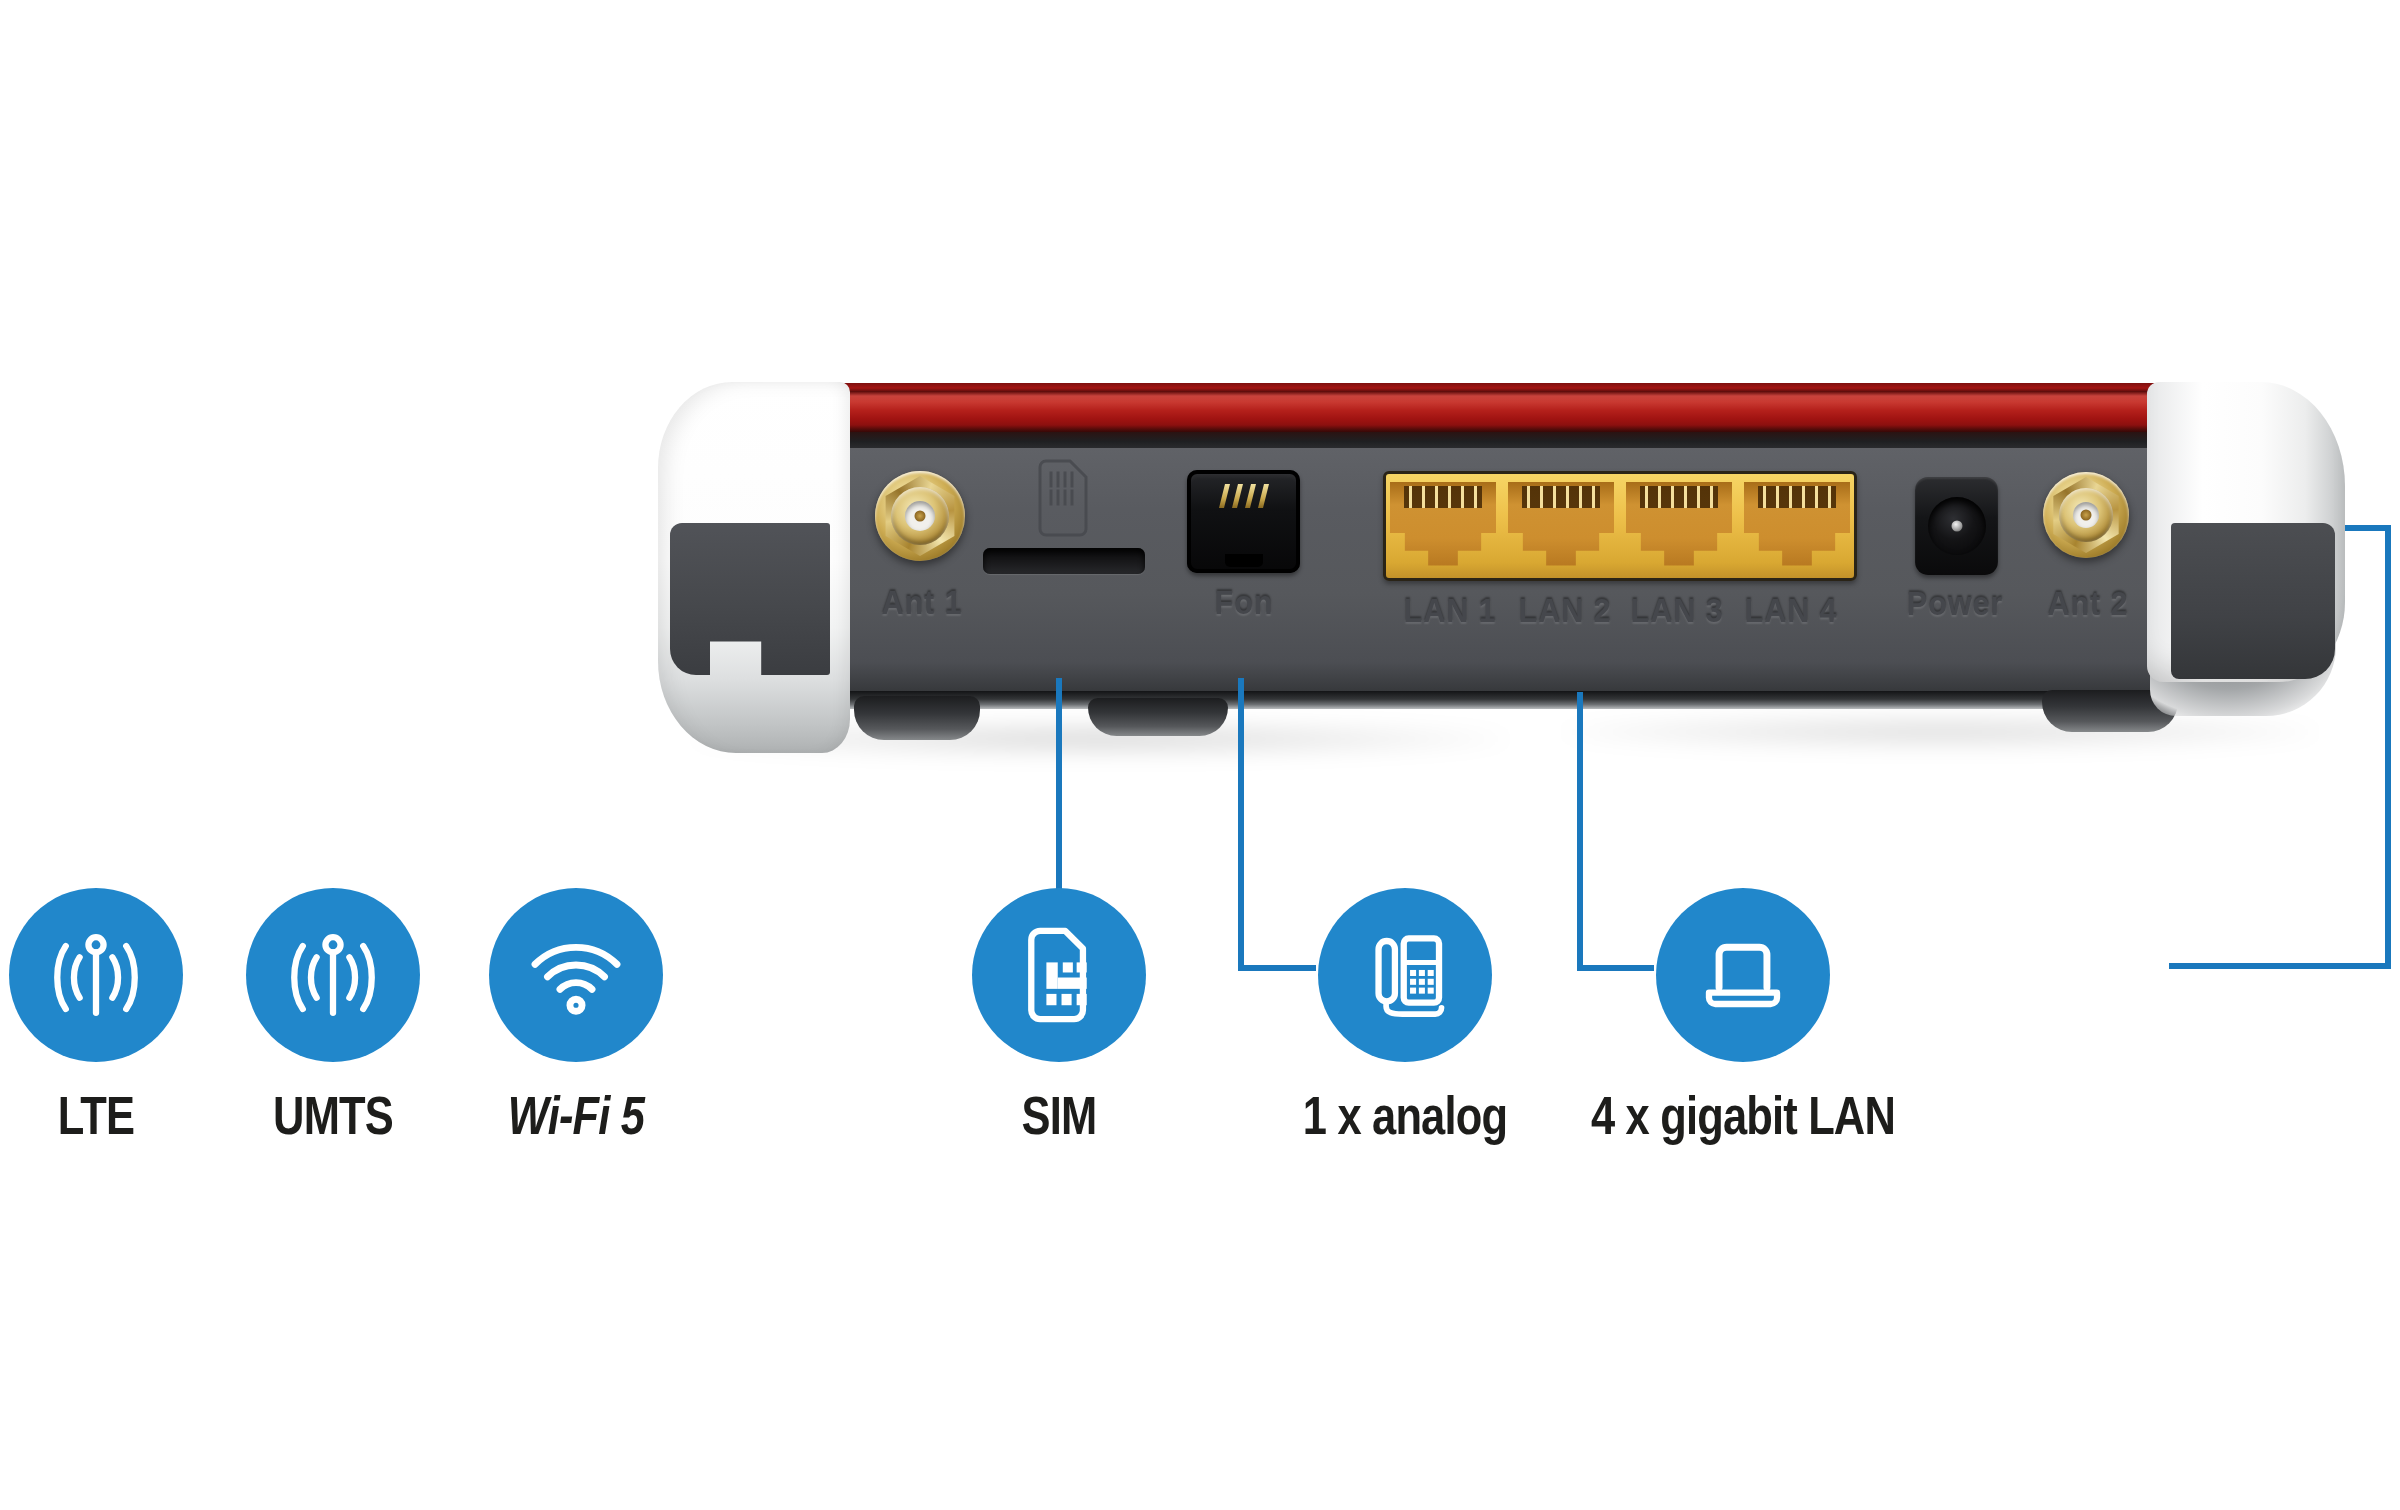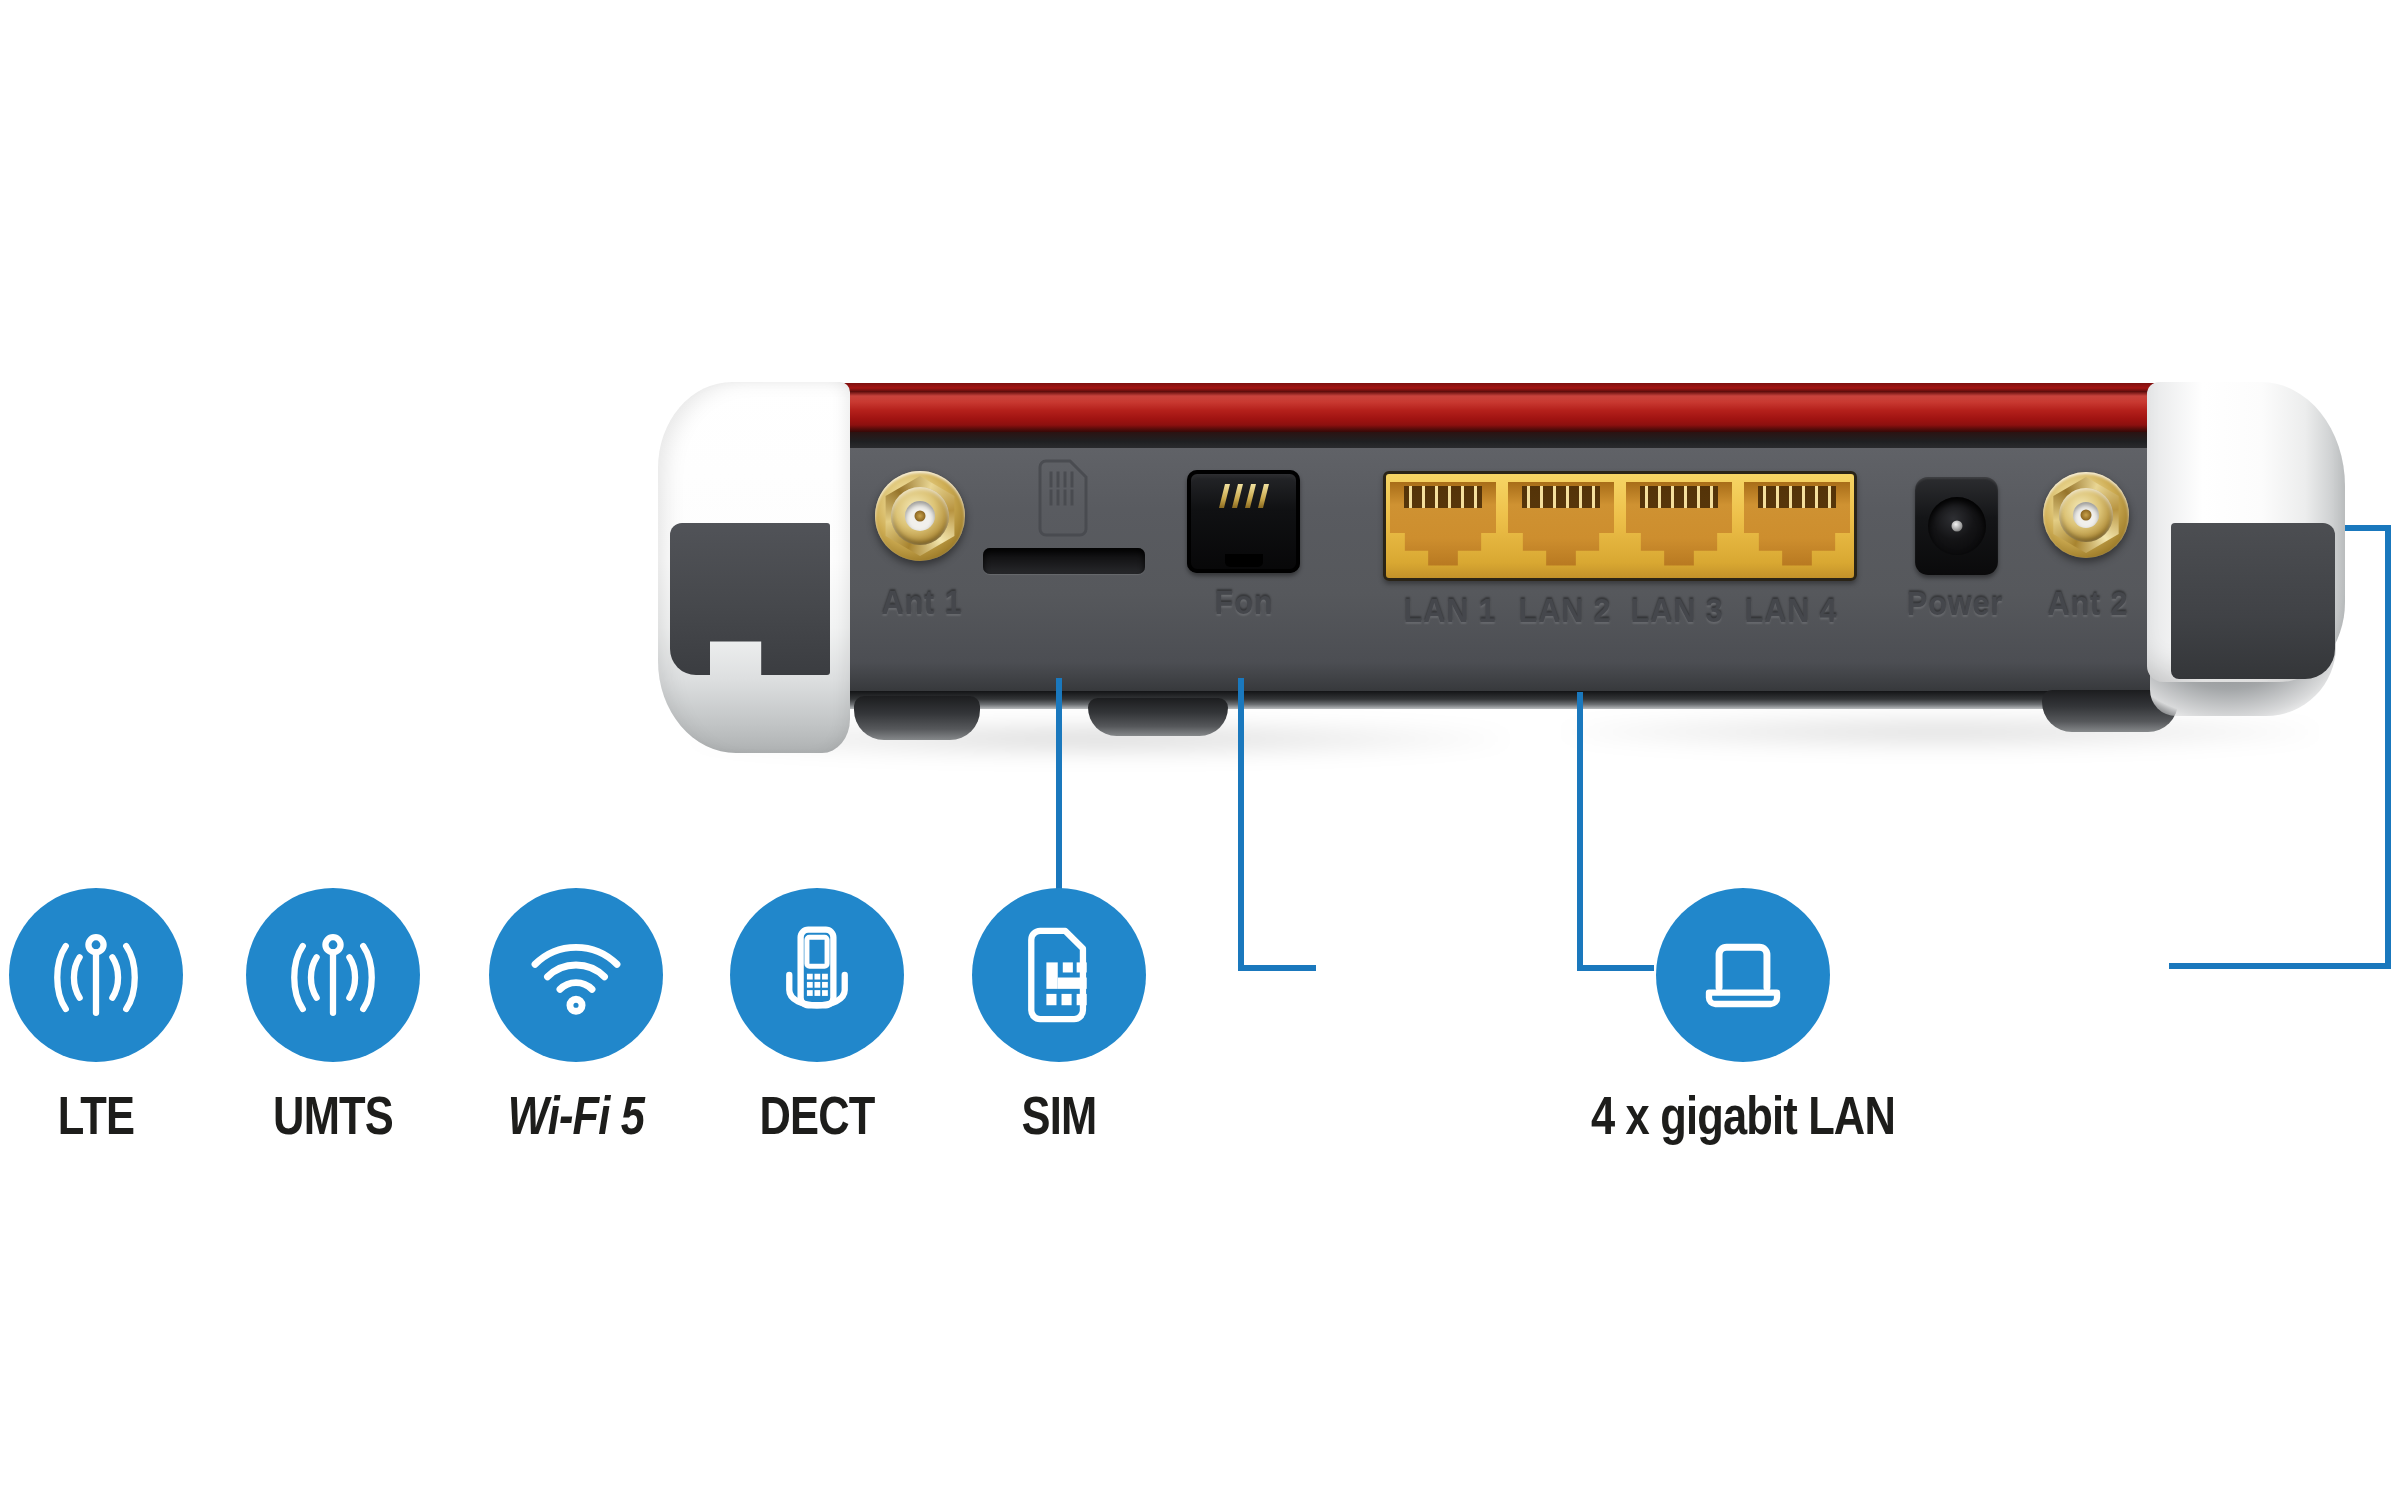--- a/index.html
+++ b/index.html
@@ -251,43 +251,20 @@
           <path d="M17.5,41.5 A46,46 0 0 1 82.5,41.5"></path>
           <path d="M27.4,51.4 A32,32 0 0 1 72.6,51.4"></path>
           <path d="M37.3,61.3 A18,18 0 0 1 62.7,61.3"></path>
           <circle cx="50" cy="74" r="4.8"></circle>
         </g>
       </svg>
     </div>
     <div class="flabel">Wi-Fi 5</div>
   </div>
 
-  <div class="feature" style="left:730px;">
-    <div class="fcircle">
-      <svg viewBox="0 0 100 100">
-        <g class="s" stroke-width="5">
-          <rect x="37" y="14" width="26" height="60" rx="6"></rect>
-          <rect x="42" y="20" width="16" height="23" rx="2" stroke-width="4"></rect>
-          <path d="M28,50 V62 C28,78 72,78 72,62 V50"></path>
-        </g>
-        <g class="f">
-          <rect x="42" y="49" width="4.6" height="4.6"></rect>
-            <rect x="48" y="49" width="4.6" height="4.6"></rect>
-            <rect x="54" y="49" width="4.6" height="4.6"></rect>
-          <rect x="42" y="55.5" width="4.6" height="4.6"></rect>
-            <rect x="48" y="55.5" width="4.6" height="4.6"></rect>
-            <rect x="54" y="55.5" width="4.6" height="4.6"></rect>
-          <rect x="42" y="62" width="4.6" height="4.6"></rect>
-            <rect x="48" y="62" width="4.6" height="4.6"></rect>
-            <rect x="54" y="62" width="4.6" height="4.6"></rect>
-        </g>
-      </svg>
-    </div>
-    <div class="flabel">DECT</div>
-  </div>
 
   <div class="feature" style="left:972px;text-align:center;">
     <div class="fcircle">
       <svg viewBox="0 0 100 100">
         <g class="s" stroke-width="5">
           <path d="M35,15 h20 l14,14 v49 a7,7 0 0 1 -7,7 h-27 a7,7 0 0 1 -7,-7 v-56 a7,7 0 0 1 7,-7 z"></path>
         </g>
         <g class="f">
           <rect x="40" y="40" width="9" height="21"></rect>
           <rect x="53" y="40" width="8" height="8"></rect>
@@ -295,20 +272,44 @@
           <rect x="49" y="52" width="23" height="9"></rect>
           <rect x="40" y="65" width="8" height="9"></rect>
             <rect x="52" y="65" width="8" height="9"></rect>
             <rect x="64" y="65" width="8" height="9"></rect>
         </g>
       </svg>
     </div>
     <div class="flabel">SIM</div>
   </div>
 
+  <div class="feature" style="left:1318px;">
+    <div class="fcircle">
+      <svg viewBox="0 0 100 100">
+        <g class="s" stroke-width="5">
+          <rect x="29" y="23" width="13" height="48" rx="6.5"></rect>
+          <rect x="49" y="21" width="28" height="51" rx="4"></rect>
+          <path d="M49,40 H77" stroke-width="4"></path>
+          <path d="M35,71 V75 C35,80 40,81 48,81 H74 C77,81 79,79 79,76" stroke-width="4.5"></path>
+        </g>
+        <g class="f">
+          <rect x="54" y="46" width="4.8" height="4.8"></rect>
+            <rect x="61" y="46" width="4.8" height="4.8"></rect>
+            <rect x="68" y="46" width="4.8" height="4.8"></rect>
+          <rect x="54" y="53" width="4.8" height="4.8"></rect>
+            <rect x="61" y="53" width="4.8" height="4.8"></rect>
+            <rect x="68" y="53" width="4.8" height="4.8"></rect>
+          <rect x="54" y="60" width="4.8" height="4.8"></rect>
+            <rect x="61" y="60" width="4.8" height="4.8"></rect>
+            <rect x="68" y="60" width="4.8" height="4.8"></rect>
+        </g>
+      </svg>
+    </div>
+    <div class="flabel">1 x analog</div>
+  </div>
 
   <div class="feature" style="left:1656px;">
     <div class="fcircle">
       <svg viewBox="0 0 100 100">
         <g class="s" stroke-width="5.5">
           <path d="M31,60 V34 a6,6 0 0 1 6,-6 h26 a6,6 0 0 1 6,6 v26"></path>
           <path d="M23,64 H77 V68 A5,5 0 0 1 72,73 H28 A5,5 0 0 1 23,68 Z" stroke-width="5"></path>
         </g>
       </svg>
     </div>

